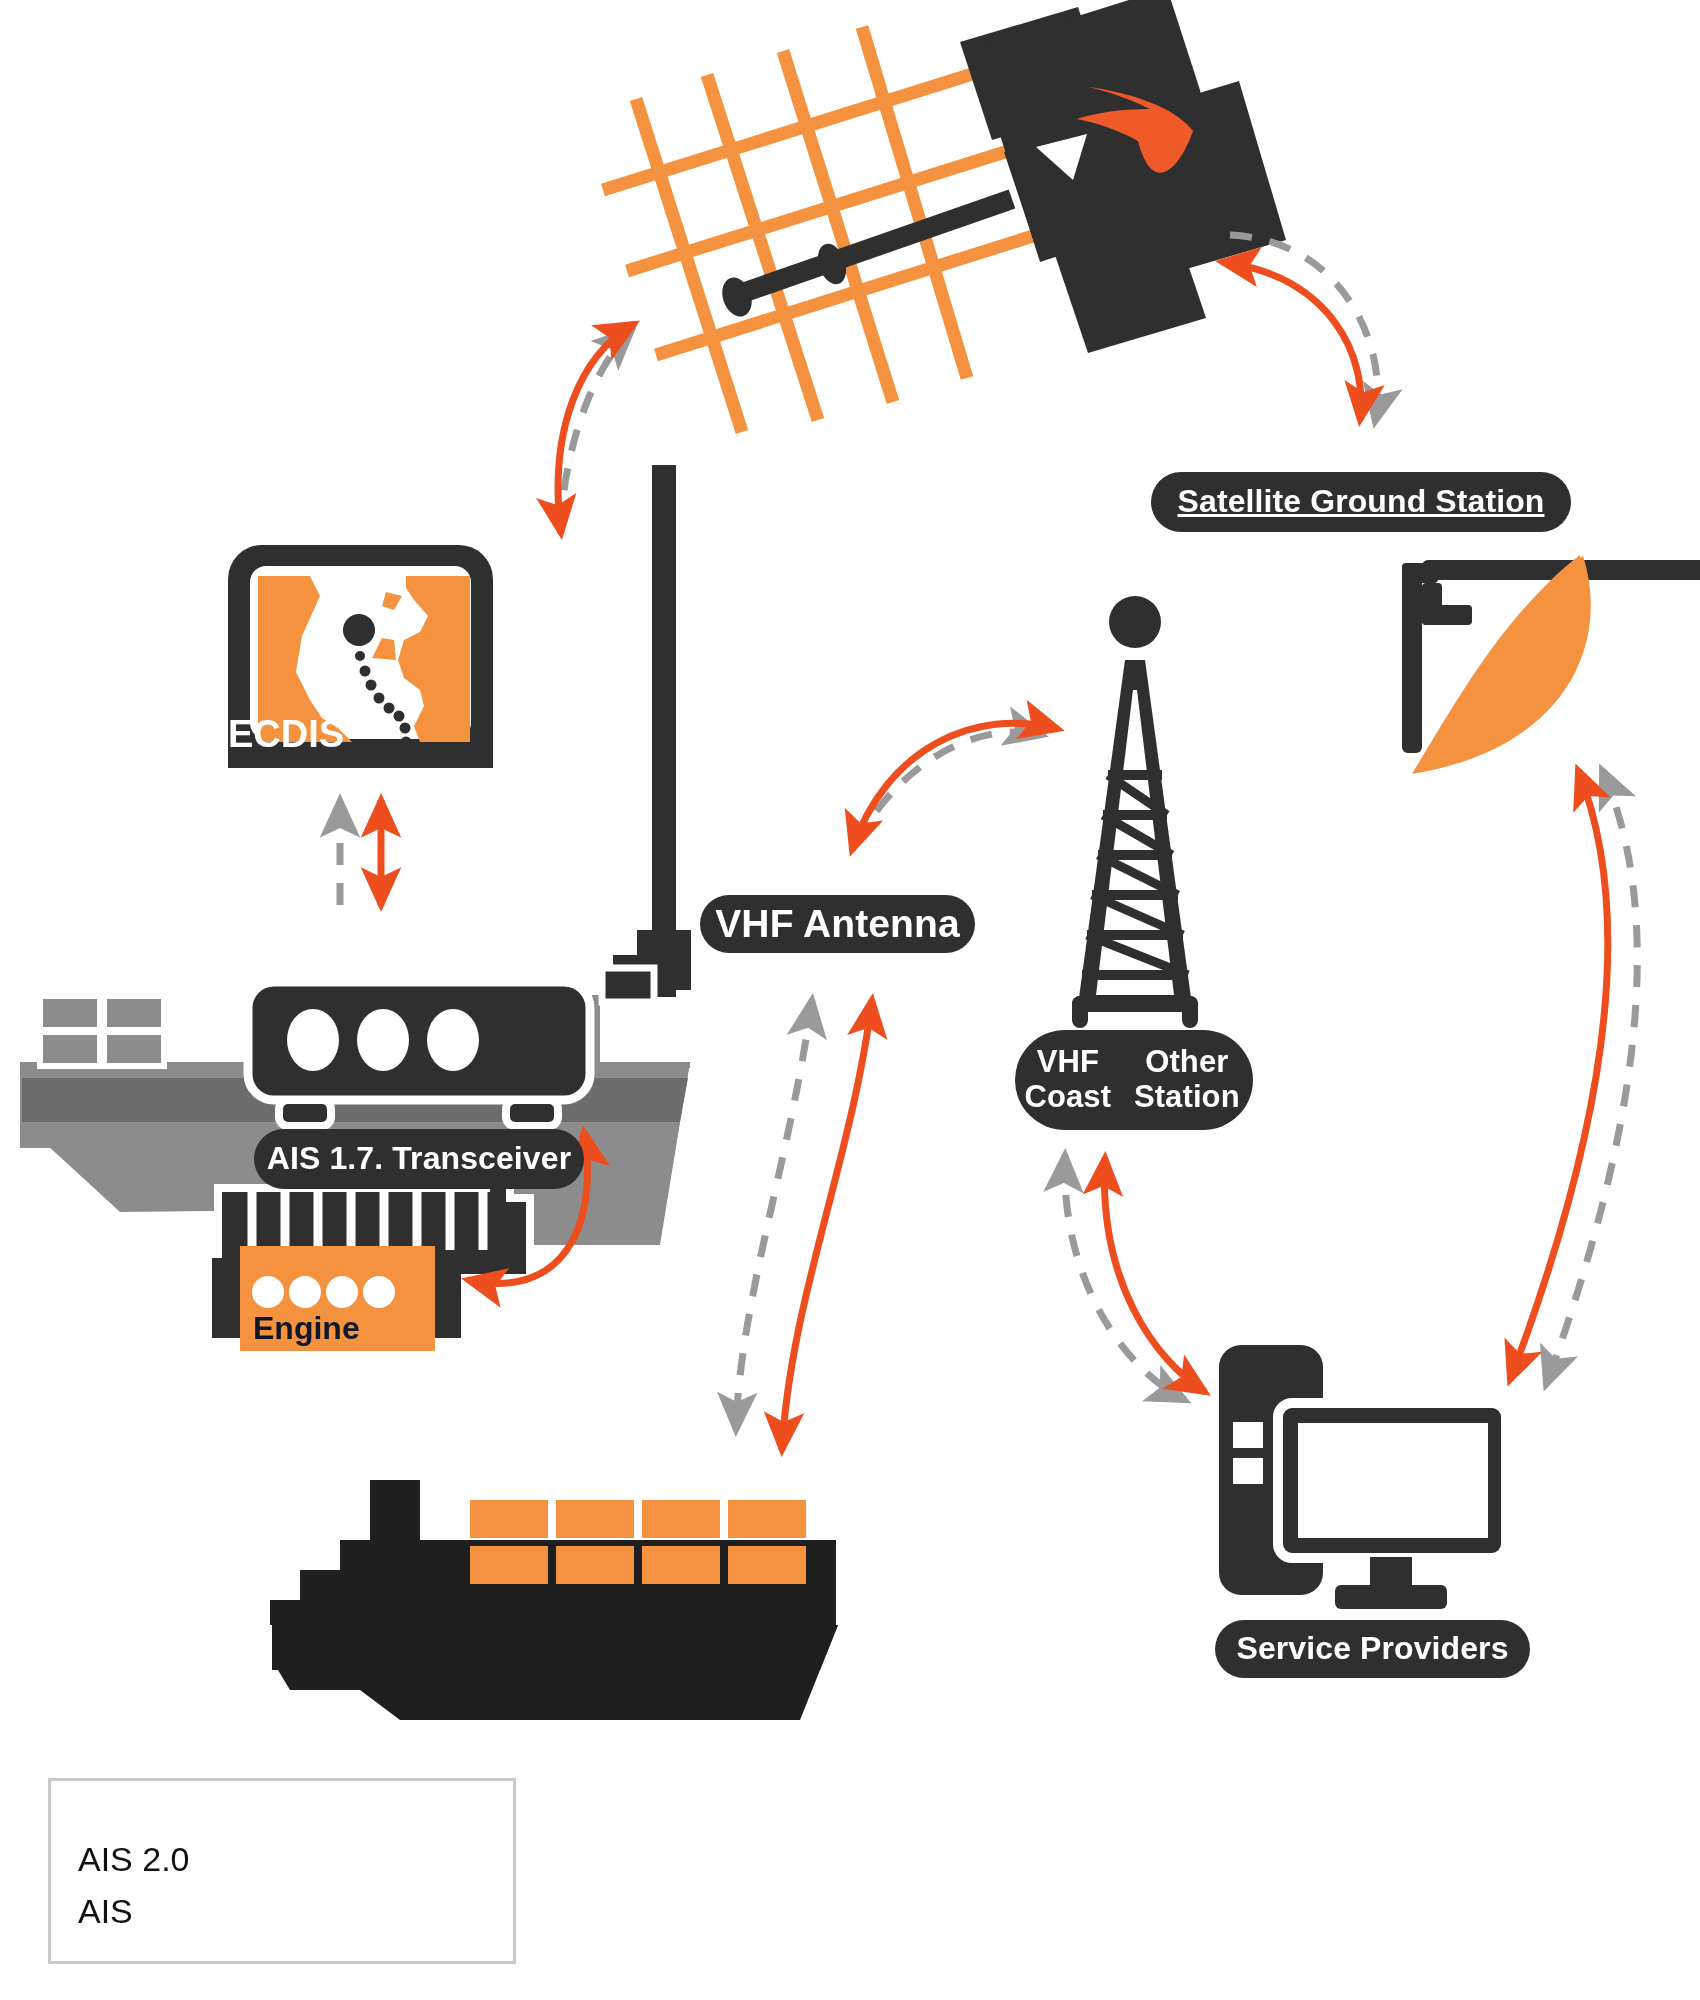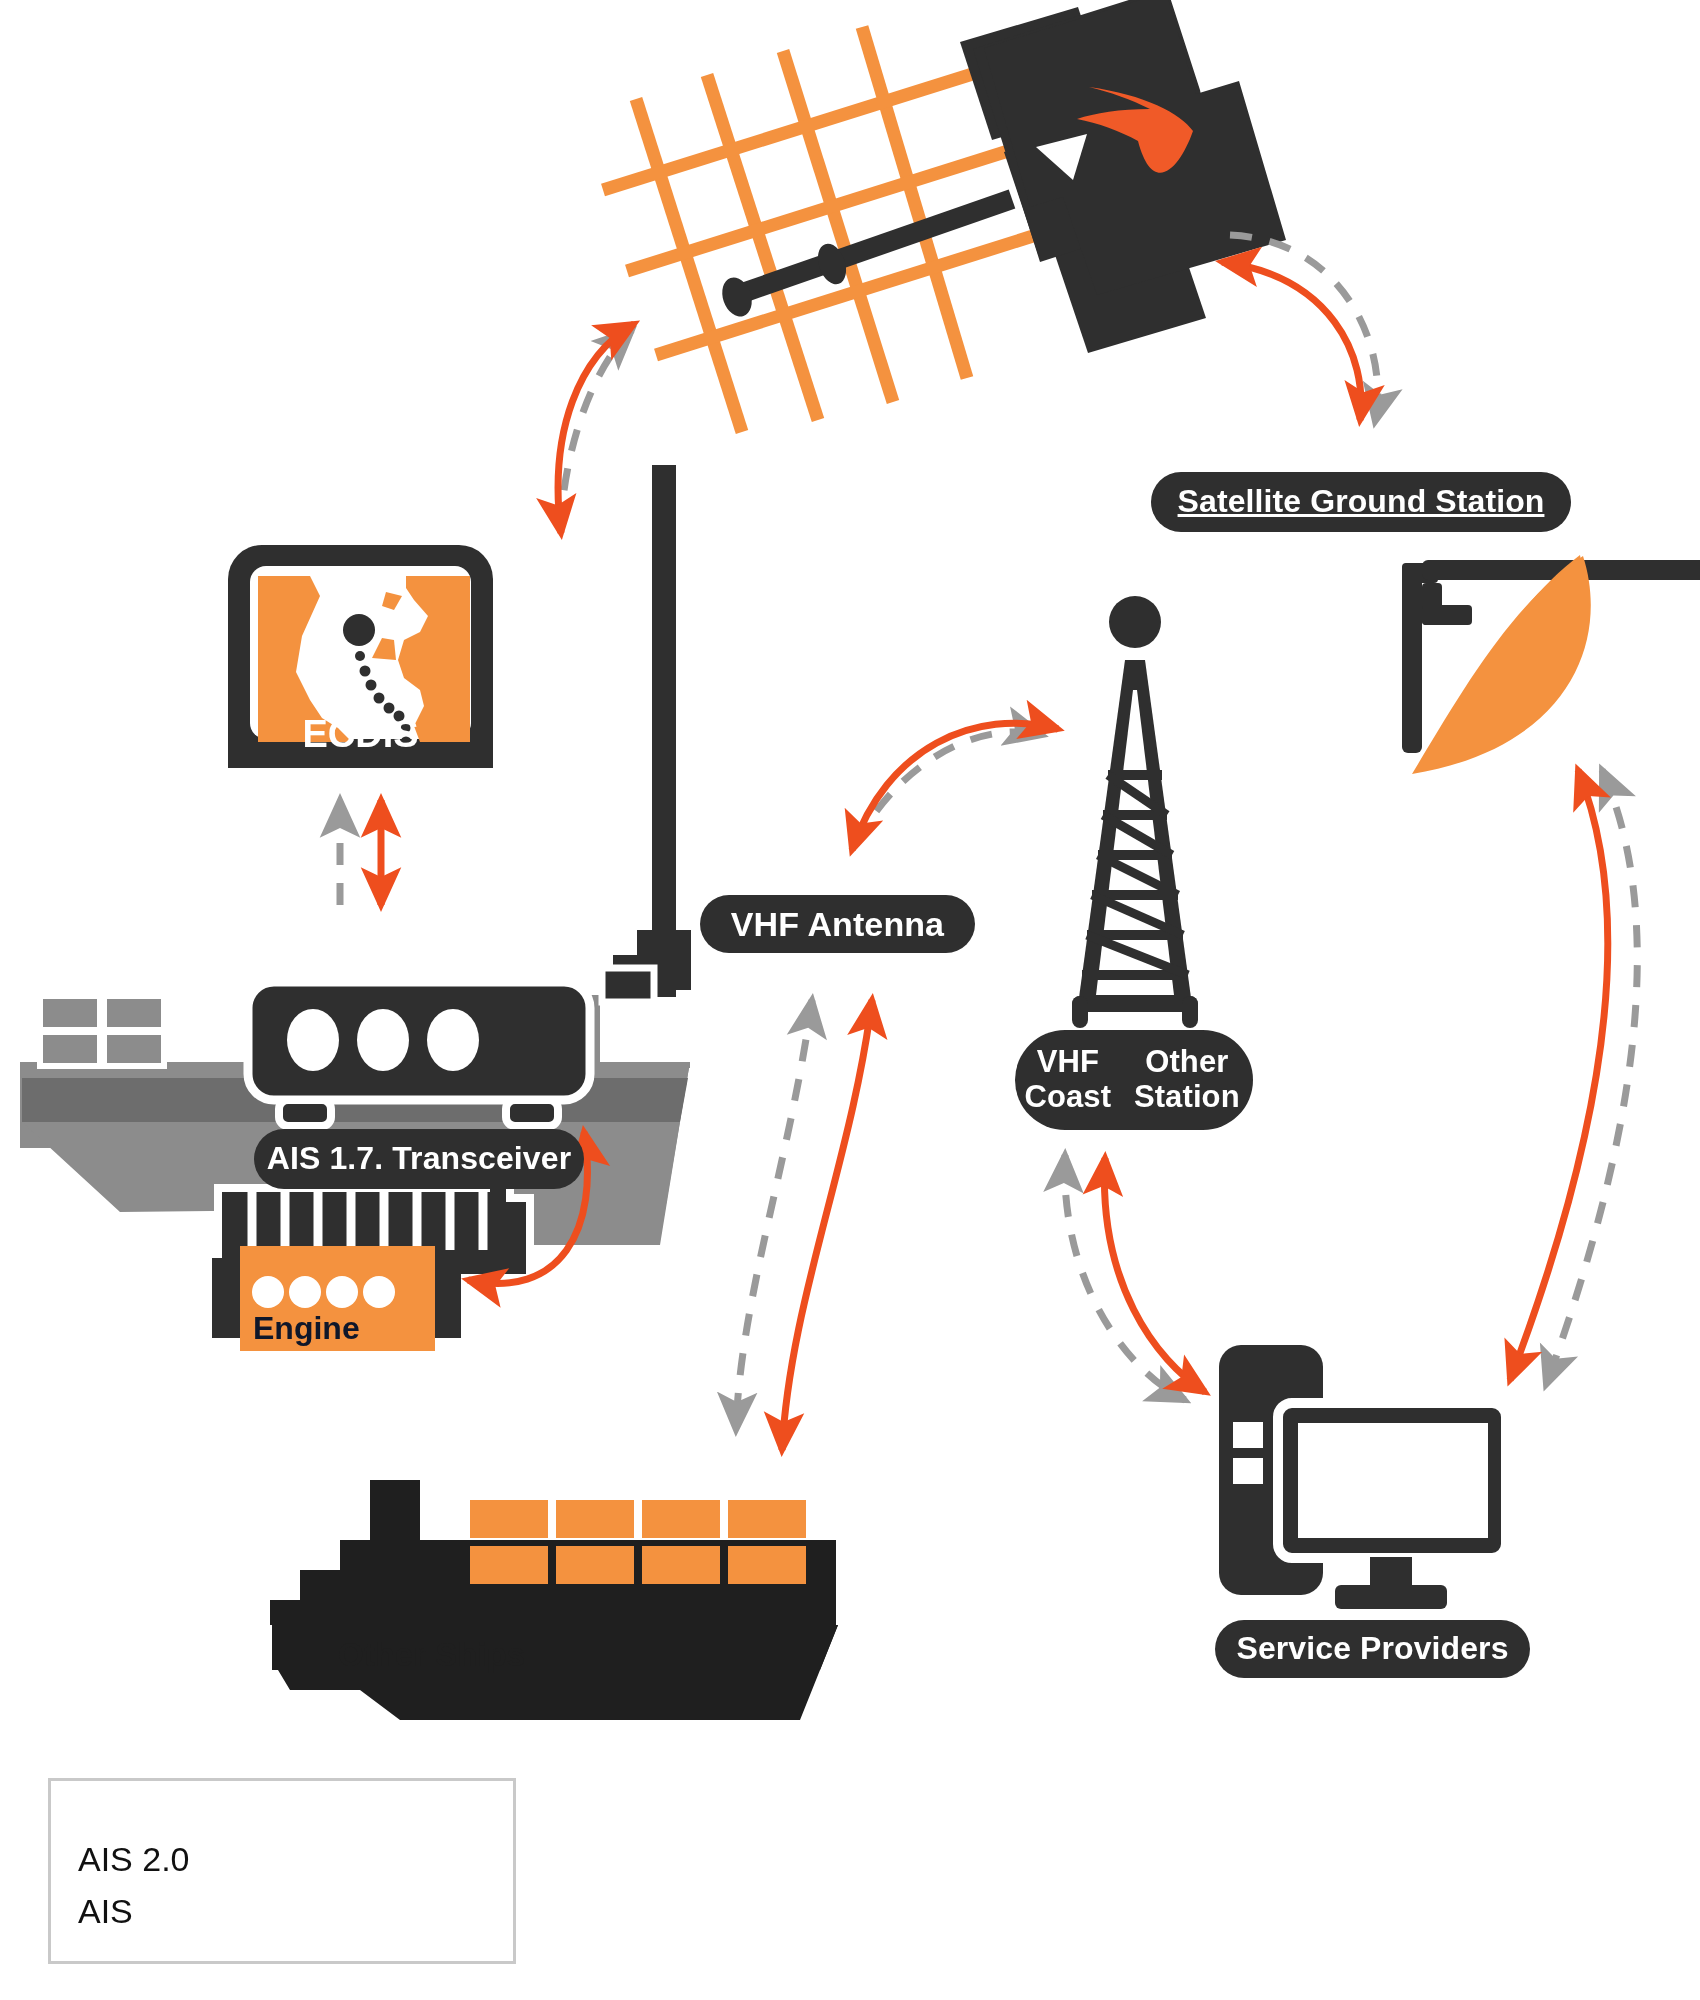--- a/index.html
+++ b/index.html
@@ -5,21 +5,21 @@
   html,body{margin:0;padding:0;background:#ffffff;}
   body{width:1700px;height:2000px;position:relative;overflow:hidden;
        font-family:"Liberation Sans", sans-serif;}
   #stage{position:absolute;left:0;top:0;width:1700px;height:2000px;}
   #stage svg{position:absolute;left:0;top:0;}
   .pill{position:absolute;background:#2f2f2f;border-radius:100px;
         color:#ffffff;font-weight:bold;display:flex;align-items:center;
         justify-content:center;text-align:center;line-height:1.12;
         letter-spacing:.1px;}
   .label-ecdis{position:absolute;color:#fff;font-weight:bold;
-        display:flex;align-items:center;justify-content:center;}
+        display:flex;align-items:center;justify-content:flex-start;}
   .label-engine{position:absolute;color:#0f172a;font-weight:bold;}
   .label-othership{position:absolute;color:#1f1f1f;font-weight:bold;}
   .legend-box{position:absolute;border:3px solid #c9c9c9;background:#fff;}
   .legend-label{position:absolute;color:#111;font-weight:normal;}
 </style>
 </head>
 <body>
 
 <div id="stage">
 
@@ -259,21 +259,21 @@
   </div>
 
   <div class="pill" style="left:254px;top:1129px;width:330px;height:60px;font-size:32px;">
     <span>AIS 1.7. Transceiver</span>
   </div>
 
   <div class="label-engine" style="left:253px;top:1310px;font-size:32px;">
     <span>Engine</span>
   </div>
 
-  <div class="pill" style="left:700px;top:895px;width:275px;height:58px;font-size:34px;">
+  <div class="pill" style="left:700px;top:895px;width:275px;height:58px;font-size:39px;">
     <span>VHF Antenna</span>
   </div>
 
   <div class="pill" style="left:1015px;top:1030px;width:238px;height:100px;font-size:31px;flex-direction:row;">
     <span>VHF Coast</span>
     <span>Other Station</span>
   </div>
 
   <div class="pill" style="left:1151px;top:472px;width:420px;height:60px;font-size:32px;text-decoration:underline;">
     <span>Satellite Ground Station</span>

